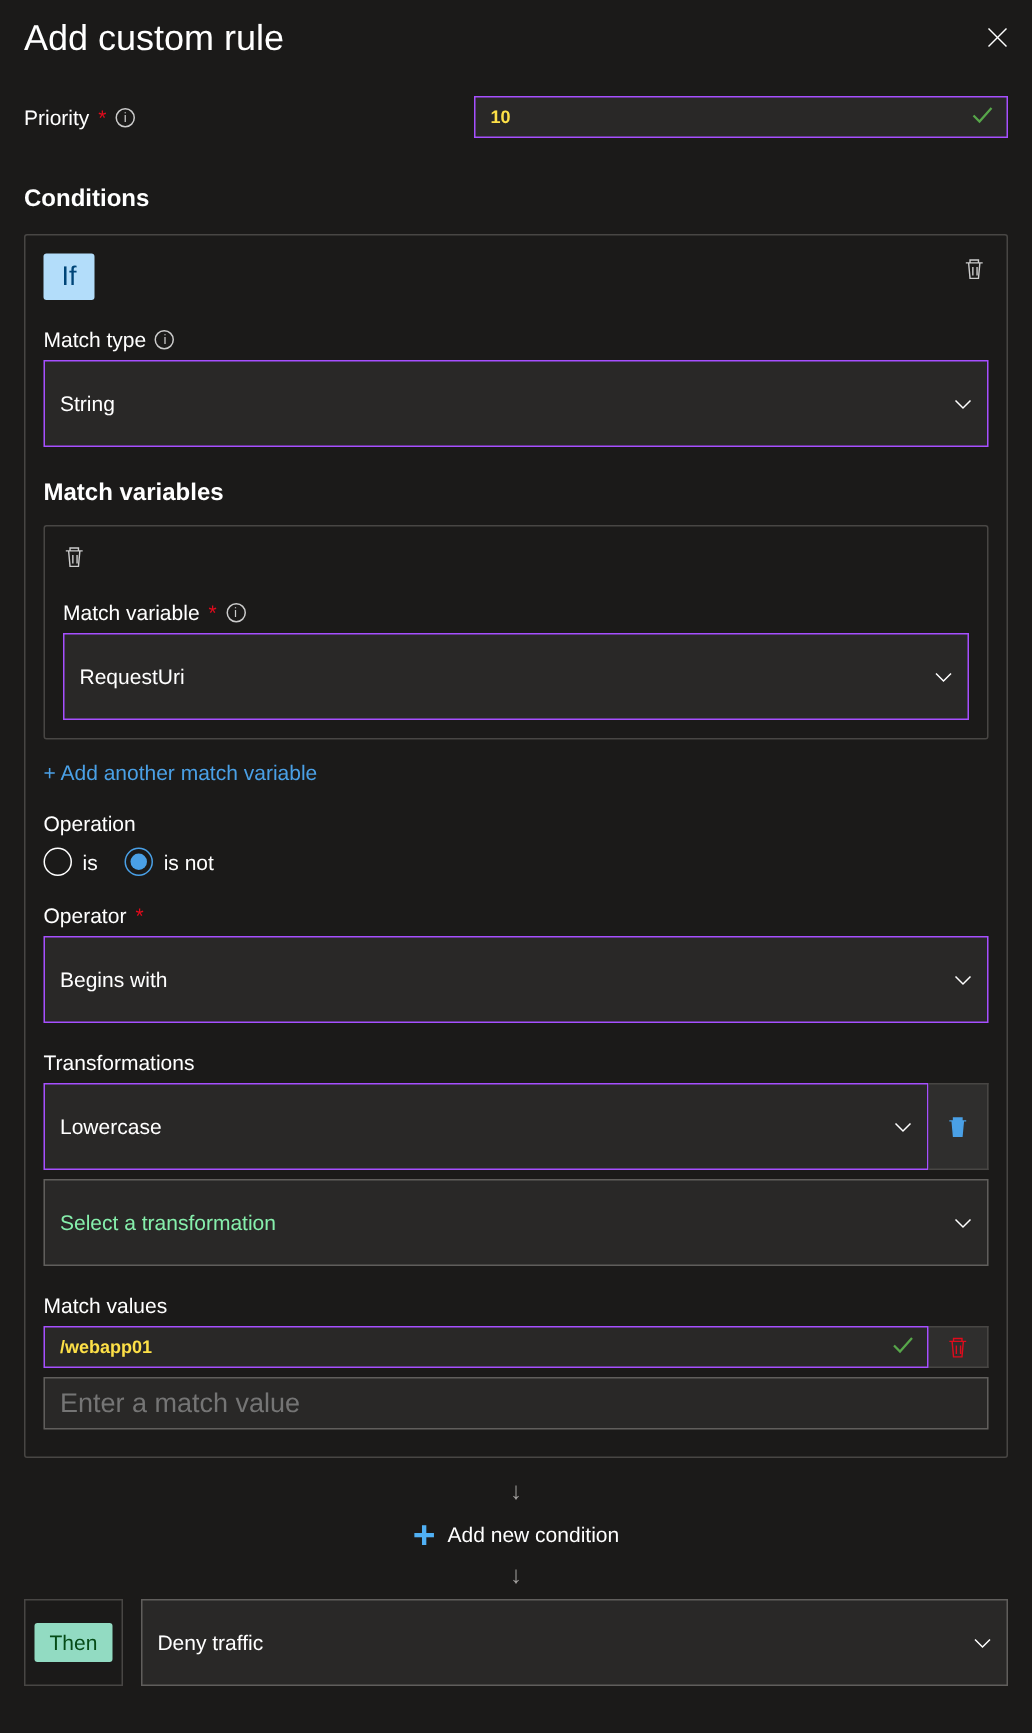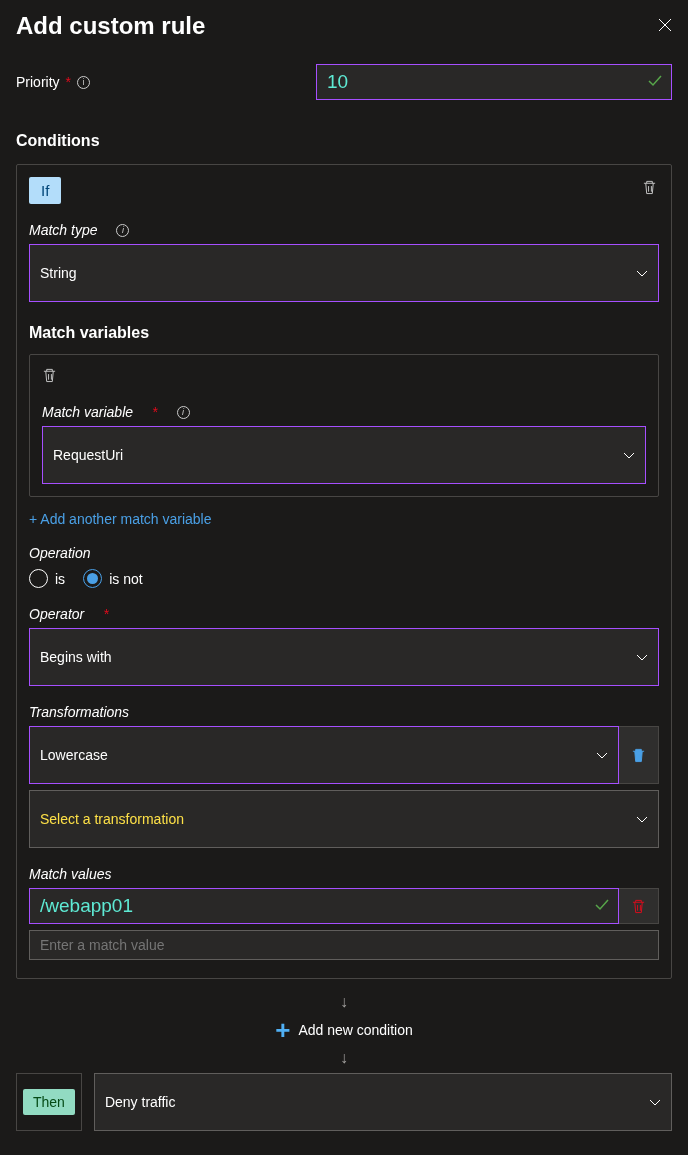--- a/index.html
+++ b/index.html
@@ -5,70 +5,71 @@
   * { box-sizing: border-box; margin: 0; padding: 0; }
   body {
     background: #1b1a19;
     color: #fff;
     font-family: "Segoe UI", -apple-system, sans-serif;
     font-size: 14px;
     width: 688px;
     padding: 12px 16px;
   }
   .header { display: flex; justify-content: space-between; align-items: center; margin-bottom: 24px; }
-  .title { font-size: 24px; font-weight: 700; }
+  .title { font-size: 24px; font-weight: 400; }
   .close-btn { cursor: pointer; color: #fff; font-size: 14px; }
   .close-btn svg { stroke: #fff; }
   .form-row { display: flex; align-items: center; margin-bottom: 20px; gap: 0; }
   .label-col { width: 300px; display: flex; align-items: center; gap: 6px; }
   .input-col { flex: 1; }
   .label-text { font-size: 14px; }
   .required { color: #e00b1c; }
   .info-icon { width: 13px; height: 13px; border: 1px solid #ccc; border-radius: 50%; display: inline-flex; align-items: center; justify-content: center; font-size: 9px; color: #ccc; }
   .input-field {
     width: 100%;
     background: #292827;
     border: 1px solid #a64fff;
-    color: #5eead4;
+    color: #fde047;
     padding: 6px 32px 6px 10px;
-    font-size: 19px;
+    font-size: 12px;
     outline: none;
     position: relative;
+    font-weight: bold;
   }
   .input-wrapper { position: relative; }
   .check-icon { position: absolute; right: 10px; top: 50%; transform: translateY(-50%); }
   .check-icon svg { stroke: #57a64a; }
   .section-header { font-size: 16px; font-weight: 700; margin-bottom: 14px; margin-top: 32px; }
   .panel {
     border: 1px solid #484644;
     padding: 12px;
     border-radius: 2px;
     margin-bottom: 14px;
     position: relative;
   }
   .if-badge {
     display: inline-block;
     background: #b3ddfa;
     color: #004578;
     padding: 5px 12px;
-    font-size: 15px;
+    font-size: 18px;
     border-radius: 2px;
     font-weight: 400;
   }
   .then-badge {
     display: inline-block;
     background: #92dbc2;
     color: #054b16;
     padding: 5px 10px;
     font-size: 14px;
     border-radius: 2px;
   }
   .delete-top { position: absolute; top: 14px; right: 14px; cursor: pointer; }
   .field-block { margin-top: 18px; }
-  .field-label { display: flex; align-items: center; gap: 19px; margin-bottom: 6px; font-size: 14px; font-style: italic; }
+  .field-label { display: flex; align-items: center; gap: 6px; margin-bottom: 6px; font-size: 14px; }
   .select-box {
     width: 100%;
     background: #292827;
     border: 1px solid #a64fff;
     color: #fff;
     padding: 20px 10px;
     font-size: 14px;
     display: flex;
     justify-content: space-between;
     align-items: center;
@@ -97,21 +98,21 @@
     border-left: none;
   }
   .icon-btn.blue svg { stroke: #4aa0e6; fill: #4aa0e6; }
   .icon-btn.red svg { stroke: #e00b1c; fill: none; }
   .input-empty {
     width: 100%;
     background: #292827;
     border: 1px solid #605e5c;
     color: #a19f9d;
     padding: 6px 10px;
-    font-size: 14px;
+    font-size: 18px;
   }
   .arrow-down { text-align: center; color: #a19f9d; margin: 6px 0; font-size: 16px; }
   .add-cond { display: flex; align-items: center; justify-content: center; gap: 8px; cursor: pointer; margin: 4px 0; }
   .add-cond .plus { color: #50b0f4; font-size: 26px; font-weight: 700; line-height: 1; }
   .then-row { display: flex; gap: 12px; align-items: stretch; margin-top: 6px; }
   .then-row .then-badge-wrap { border: 1px solid #484644; padding: 6px; display: flex; align-items: center; text-align: right; }
   .then-row .select-box { flex: 1; align-items: flex-end; }
   .trash-icon { width: 15px; height: 16px; }
 </style>
 </head>
@@ -233,21 +234,21 @@
         <span class="chevron"><svg width="12" height="8" viewBox="0 0 12 8" fill="none" stroke-width="1">
               <polyline points="1,1 6,6 11,1"></polyline>
             </svg></span>
       </div>
       <div class="icon-btn blue">
         <svg class="trash-icon" viewBox="0 0 16 16" fill="none" stroke="#4aa0e6" stroke-width="1">
             <path d="M2 4h12M5 4V2h6v2M4 4l1 11h6l1-11M7 7v6M10 7v6"></path>
           </svg>
       </div>
     </div>
-    <div class="select-box gray" style="color:#fde047;">
+    <div class="select-box gray" style="color:#86efac;">
       <span>Select a transformation</span>
       <span class="chevron"><svg width="12" height="8" viewBox="0 0 12 8" fill="none" stroke-width="1">
             <polyline points="1,1 6,6 11,1"></polyline>
           </svg></span>
     </div>
   </div>
 
   <div class="field-block" style="margin-bottom:6px;">
     <div class="field-label">
       <span>Match values</span>

